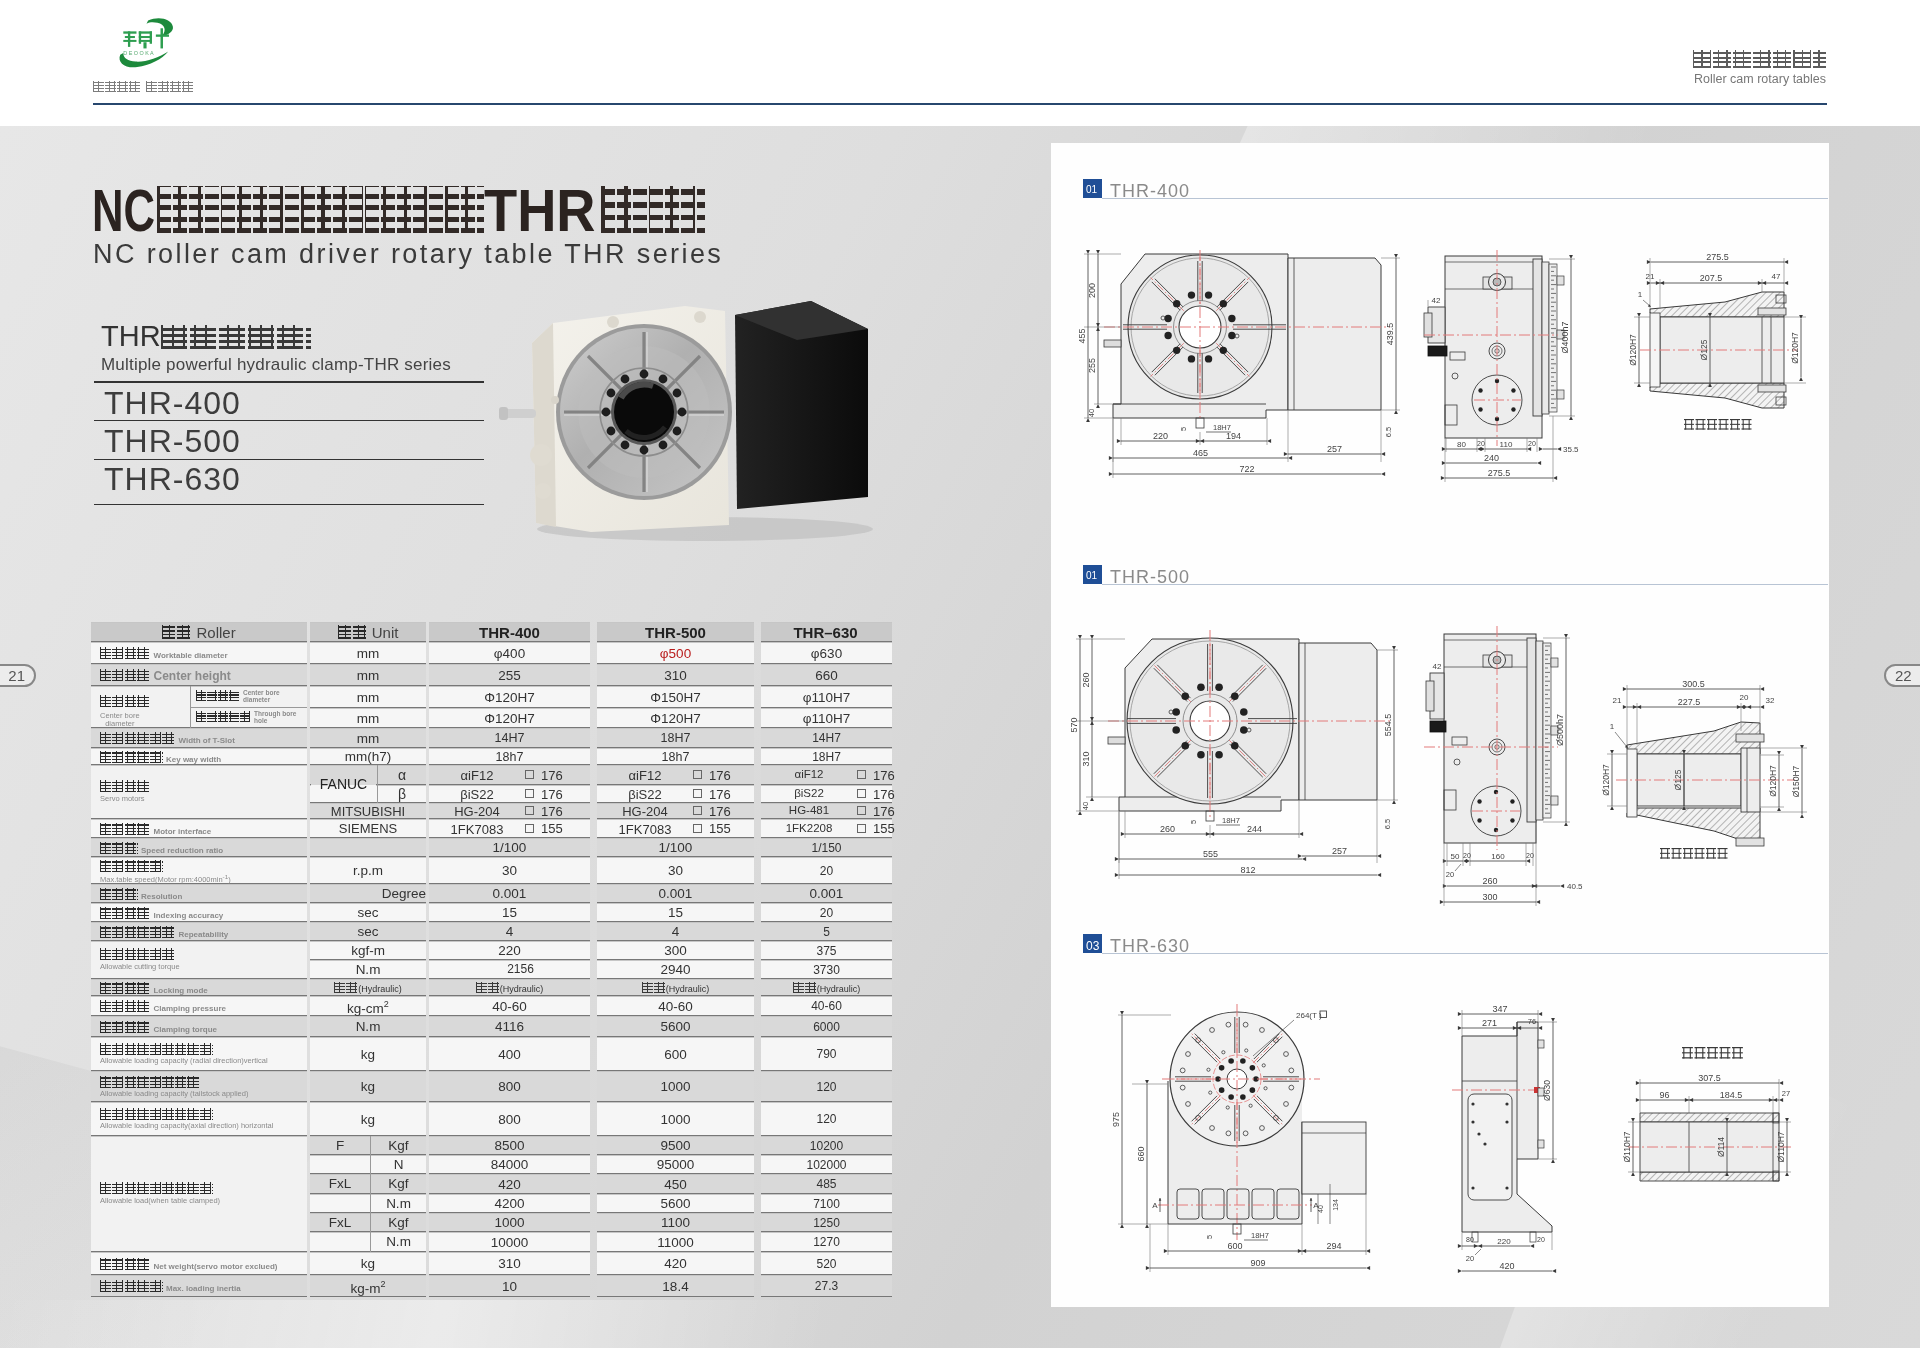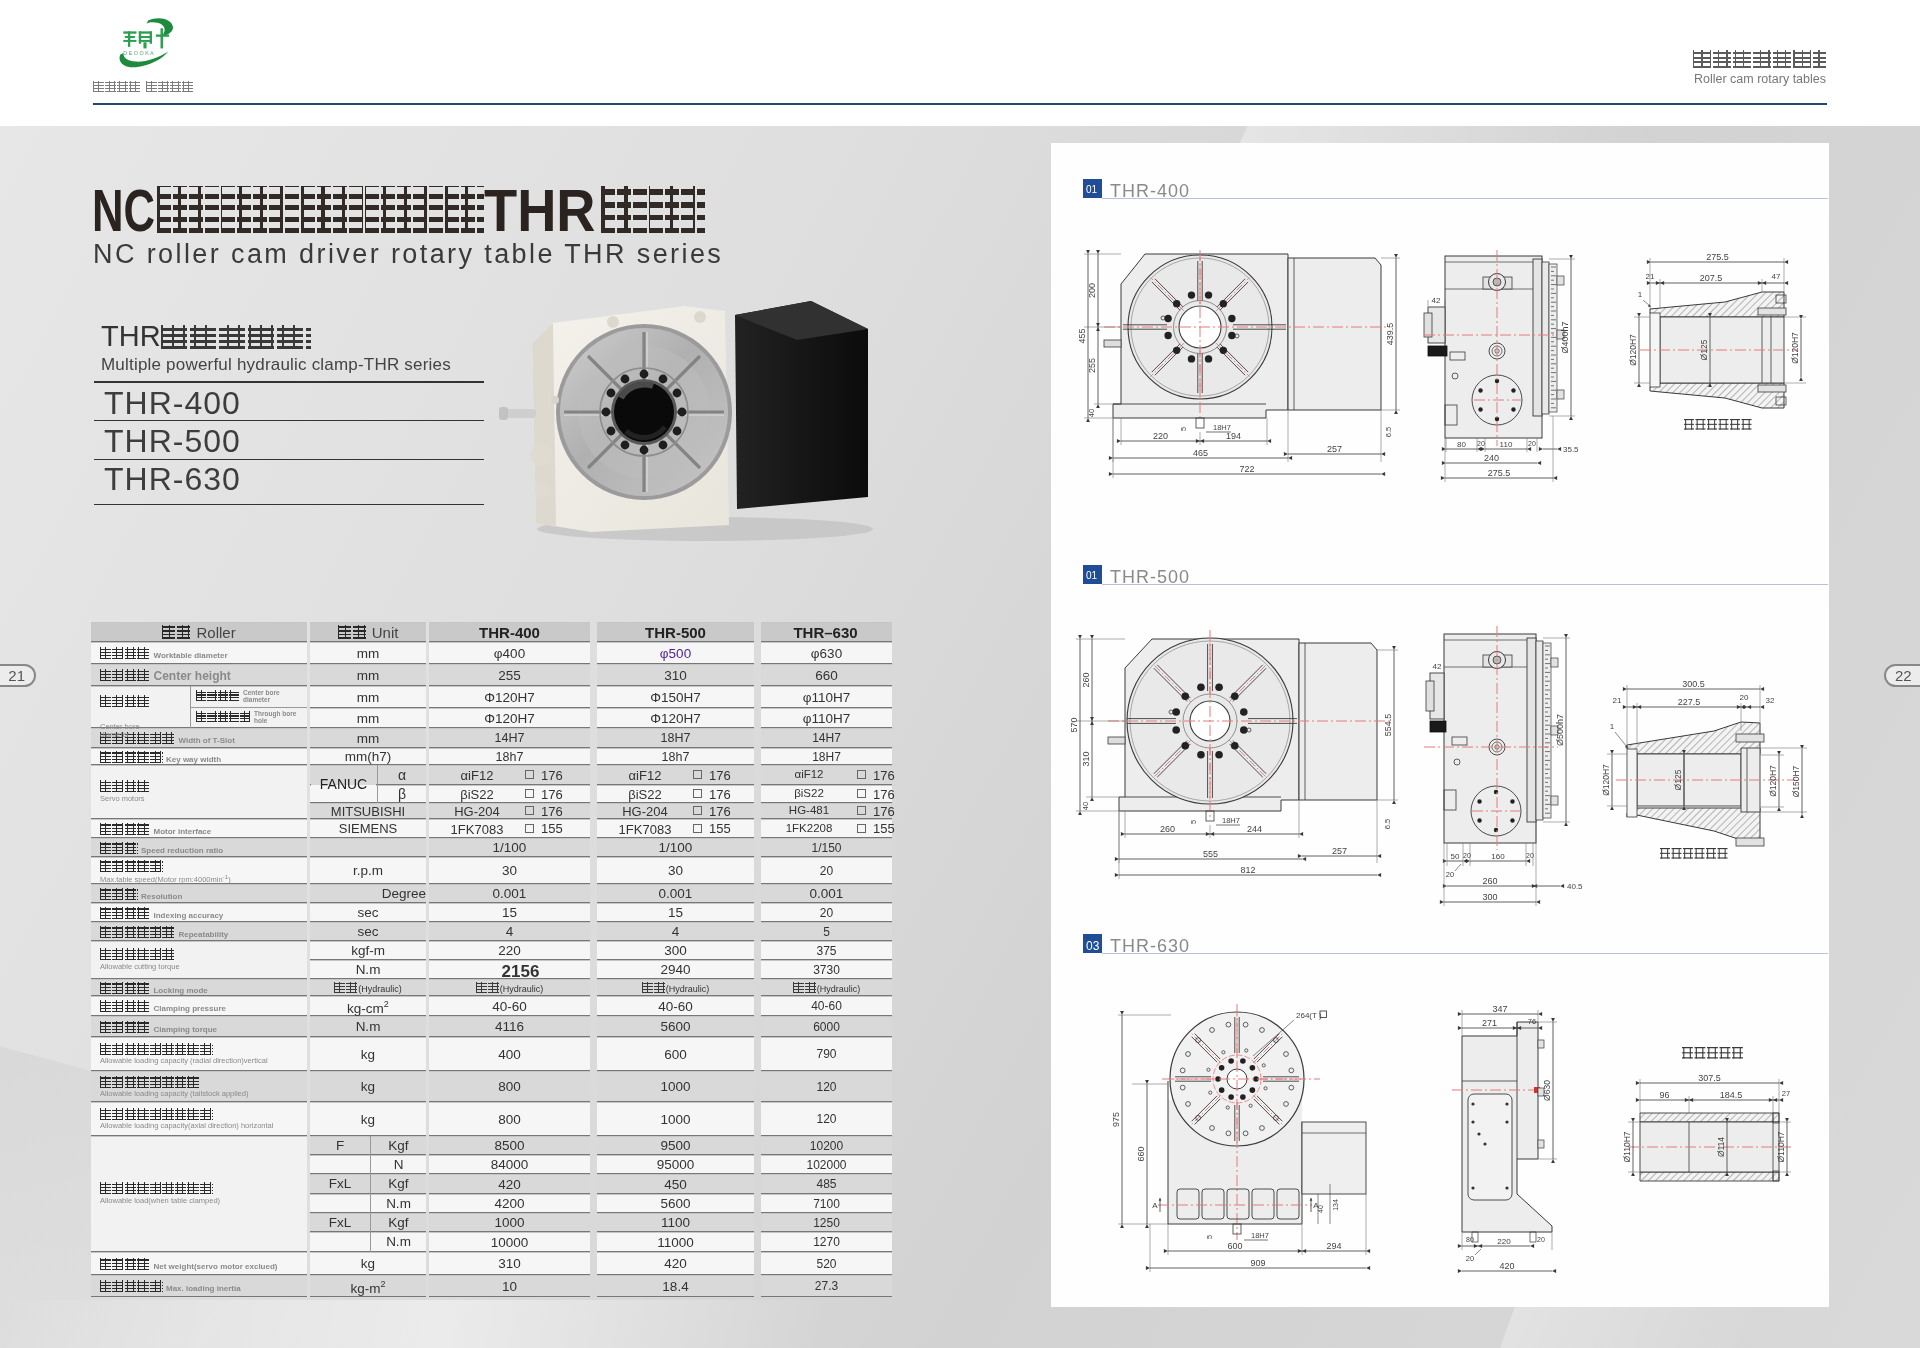--- a/index.html
+++ b/index.html
@@ -320,21 +320,21 @@
 <div class="abs" style="left:9px;top:658.0px;font-size:12.5px;color:#222;font-weight:bold;line-height:1;"><i class="cn" style="width:62.5px"></i> <span style="font-size:8px;color:#8a8a8a">Max. loading inertia</span></div>
 <div class="abs" style="left:9px;top:237.5px;font-size:12.5px;color:#222;font-weight:bold;line-height:1;"><i class="cn" style="width:62.5px"></i></div>
 <div class="abs" style="left:9px;top:251.5px;font-size:8px;color:#333;font-weight:normal;line-height:1;"><span style="font-size:7.5px;color:#8a8a8a">Max.table speed(Motor rpm:4000min<sup>-1</sup>)</span></div>
 <div class="abs" style="left:9px;top:421.0px;font-size:12.5px;color:#222;font-weight:bold;line-height:1;"><i class="cn" style="width:112.5px"></i></div>
 <div class="abs" style="left:9px;top:435.0px;font-size:8px;color:#333;font-weight:normal;line-height:1;"><span style="font-size:7.5px;color:#8a8a8a">Allowable loading capacity (radial direction)vertical</span></div>
 <div class="abs" style="left:9px;top:453.5px;font-size:12.5px;color:#222;font-weight:bold;line-height:1;"><i class="cn" style="width:100.0px"></i></div>
 <div class="abs" style="left:9px;top:467.5px;font-size:8px;color:#333;font-weight:normal;line-height:1;"><span style="font-size:7.5px;color:#8a8a8a">Allowable loading capacity (tailstock applied)</span></div>
 <div class="abs" style="left:9px;top:486.0px;font-size:12.5px;color:#222;font-weight:bold;line-height:1;"><i class="cn" style="width:112.5px"></i></div>
 <div class="abs" style="left:9px;top:500.0px;font-size:8px;color:#333;font-weight:normal;line-height:1;"><span style="font-size:7.5px;color:#8a8a8a">Allowable loading capacity(axial direction) horizontal</span></div>
 <div class="abs" style="left:9px;top:73.0px;font-size:12.5px;color:#222;font-weight:bold;line-height:1;"><i class="cn" style="width:50.0px"></i></div>
-<div class="abs" style="left:9px;top:101px;font-size:8px;color:#333;font-weight:normal;line-height:1;"><span style="font-size:7.5px;color:#8a8a8a">Center bore<br>diameter</span></div>
+<div class="abs" style="left:9px;top:90px;font-size:8px;color:#333;font-weight:normal;line-height:1;text-align:center;"><span style="font-size:7.5px;color:#8a8a8a">Center bore<br>diameter</span></div>
 <div class="abs" style="left:9px;top:158.0px;font-size:12.5px;color:#222;font-weight:bold;line-height:1;"><i class="cn" style="width:50.0px"></i></div>
 <div class="abs" style="left:9px;top:173.0px;font-size:8px;color:#333;font-weight:normal;line-height:1;"><span style="font-size:7.5px;color:#8a8a8a">Servo motors</span></div>
 <div class="abs" style="left:9px;top:326.0px;font-size:12.5px;color:#222;font-weight:bold;line-height:1;"><i class="cn" style="width:75.0px"></i></div>
 <div class="abs" style="left:9px;top:341.0px;font-size:8px;color:#333;font-weight:normal;line-height:1;"><span style="font-size:7.5px;color:#8a8a8a">Allowable cutting torque</span></div>
 <div class="abs" style="left:9px;top:560.0px;font-size:12.5px;color:#222;font-weight:bold;line-height:1;"><i class="cn" style="width:112.5px"></i></div>
 <div class="abs" style="left:9px;top:575.0px;font-size:8px;color:#333;font-weight:normal;line-height:1;"><span style="font-size:7.5px;color:#8a8a8a">Allowable load(when table clamped)</span></div>
 <div class="abs" style="left:99px;top:64px;width:1px;height:42px;background:#999"></div>
 <div class="abs" style="left:99px;top:85px;width:117px;height:1px;background:#999"></div>
 <div class="abs" style="left:105px;top:68.0px;font-size:11px;color:#222;font-weight:bold;line-height:1;"><i class="cn" style="width:44px"></i> <span style="font-size:6.5px;color:#8a8a8a;display:inline-block;width:46px;line-height:1;vertical-align:middle">Center bore diameter</span></div>
 <div class="abs" style="left:105px;top:89.0px;font-size:11px;color:#222;font-weight:bold;line-height:1;"><i class="cn" style="width:55px"></i> <span style="font-size:6.5px;color:#8a8a8a;display:inline-block;width:46px;line-height:1;vertical-align:middle">Through bore hole</span></div>
@@ -369,21 +369,21 @@
 <div class="abs" style="left:219px;top:516.5px;font-size:13.5px;color:#333;font-weight:normal;line-height:1;"><span style="width:60px;display:inline-block;text-align:center">F</span></div>
 <div class="abs" style="left:279px;top:516.5px;font-size:13.5px;color:#333;font-weight:normal;line-height:1;"><span style="width:57px;display:inline-block;text-align:center">Kgf</span></div>
 <div class="abs" style="left:279px;top:535.5px;font-size:13.5px;color:#333;font-weight:normal;line-height:1;"><span style="width:57px;display:inline-block;text-align:center">N</span></div>
 <div class="abs" style="left:219px;top:555.0px;font-size:13.5px;color:#333;font-weight:normal;line-height:1;"><span style="width:60px;display:inline-block;text-align:center">FxL</span></div>
 <div class="abs" style="left:279px;top:555.0px;font-size:13.5px;color:#333;font-weight:normal;line-height:1;"><span style="width:57px;display:inline-block;text-align:center">Kgf</span></div>
 <div class="abs" style="left:279px;top:574.5px;font-size:13.5px;color:#333;font-weight:normal;line-height:1;"><span style="width:57px;display:inline-block;text-align:center">N.m</span></div>
 <div class="abs" style="left:219px;top:593.5px;font-size:13.5px;color:#333;font-weight:normal;line-height:1;"><span style="width:60px;display:inline-block;text-align:center">FxL</span></div>
 <div class="abs" style="left:279px;top:593.5px;font-size:13.5px;color:#333;font-weight:normal;line-height:1;"><span style="width:57px;display:inline-block;text-align:center">Kgf</span></div>
 <div class="abs" style="left:279px;top:613.0px;font-size:13.5px;color:#333;font-weight:normal;line-height:1;"><span style="width:57px;display:inline-block;text-align:center">N.m</span></div>
 <div class="abs" style="left:338px;top:24.519999999999982px;font-size:13.5px;color:#333;font-weight:normal;line-height:1;width:161px;text-align:center;">φ400</div>
-<div class="abs" style="left:506px;top:24.519999999999982px;font-size:13.5px;color:#4c1d95;font-weight:normal;line-height:1;width:157px;text-align:center;">φ500</div>
+<div class="abs" style="left:506px;top:24.519999999999982px;font-size:13.5px;color:#b91c1c;font-weight:normal;line-height:1;width:157px;text-align:center;">φ500</div>
 <div class="abs" style="left:670px;top:24.519999999999982px;font-size:13.5px;color:#333;font-weight:normal;line-height:1;width:131px;text-align:center;">φ630</div>
 <div class="abs" style="left:338px;top:46.51999999999998px;font-size:13.5px;color:#333;font-weight:normal;line-height:1;width:161px;text-align:center;">255</div>
 <div class="abs" style="left:506px;top:46.51999999999998px;font-size:13.5px;color:#333;font-weight:normal;line-height:1;width:157px;text-align:center;">310</div>
 <div class="abs" style="left:670px;top:46.51999999999998px;font-size:13.5px;color:#333;font-weight:normal;line-height:1;width:131px;text-align:center;">660</div>
 <div class="abs" style="left:338px;top:68.51999999999998px;font-size:13.5px;color:#333;font-weight:normal;line-height:1;width:161px;text-align:center;">Φ120H7</div>
 <div class="abs" style="left:506px;top:68.51999999999998px;font-size:13.5px;color:#333;font-weight:normal;line-height:1;width:157px;text-align:center;">Φ150H7</div>
 <div class="abs" style="left:670px;top:68.51999999999998px;font-size:13.5px;color:#333;font-weight:normal;line-height:1;width:131px;text-align:center;">φ110H7</div>
 <div class="abs" style="left:338px;top:89.51999999999998px;font-size:13.5px;color:#333;font-weight:normal;line-height:1;width:161px;text-align:center;">Φ120H7</div>
 <div class="abs" style="left:506px;top:89.51999999999998px;font-size:13.5px;color:#333;font-weight:normal;line-height:1;width:157px;text-align:center;">Φ120H7</div>
 <div class="abs" style="left:670px;top:89.51999999999998px;font-size:13.5px;color:#333;font-weight:normal;line-height:1;width:131px;text-align:center;">φ110H7</div>
@@ -404,21 +404,21 @@
 <div class="abs" style="left:670px;top:265.02px;font-size:13.5px;color:#333;font-weight:normal;line-height:1;width:131px;text-align:center;">0.001</div>
 <div class="abs" style="left:338px;top:284.02px;font-size:13.5px;color:#333;font-weight:normal;line-height:1;width:161px;text-align:center;">15</div>
 <div class="abs" style="left:506px;top:284.02px;font-size:13.5px;color:#333;font-weight:normal;line-height:1;width:157px;text-align:center;">15</div>
 <div class="abs" style="left:670px;top:284.74px;font-size:12px;color:#333;font-weight:normal;line-height:1;width:131px;text-align:center;">20</div>
 <div class="abs" style="left:338px;top:303.02px;font-size:13.5px;color:#333;font-weight:normal;line-height:1;width:161px;text-align:center;">4</div>
 <div class="abs" style="left:506px;top:303.02px;font-size:13.5px;color:#333;font-weight:normal;line-height:1;width:157px;text-align:center;">4</div>
 <div class="abs" style="left:670px;top:303.74px;font-size:12px;color:#333;font-weight:normal;line-height:1;width:131px;text-align:center;">5</div>
 <div class="abs" style="left:338px;top:322.02px;font-size:13.5px;color:#333;font-weight:normal;line-height:1;width:161px;text-align:center;">220</div>
 <div class="abs" style="left:506px;top:322.02px;font-size:13.5px;color:#333;font-weight:normal;line-height:1;width:157px;text-align:center;">300</div>
 <div class="abs" style="left:670px;top:322.74px;font-size:12px;color:#333;font-weight:normal;line-height:1;width:131px;text-align:center;">375</div>
-<div class="abs" style="left:338px;top:341.02px;font-size:17px;color:#333;font-weight:bold;line-height:1;width:183px;text-align:center;">2156</div>
+<div class="abs" style="left:338px;top:341.02px;font-size:12px;color:#333;font-weight:normal;line-height:1;width:183px;text-align:center;">2156</div>
 <div class="abs" style="left:506px;top:341.02px;font-size:13.5px;color:#333;font-weight:normal;line-height:1;width:157px;text-align:center;">2940</div>
 <div class="abs" style="left:670px;top:341.74px;font-size:12px;color:#333;font-weight:normal;line-height:1;width:131px;text-align:center;">3730</div>
 <div class="abs" style="left:338px;top:377.52px;font-size:13.5px;color:#333;font-weight:normal;line-height:1;width:161px;text-align:center;">40-60</div>
 <div class="abs" style="left:506px;top:377.52px;font-size:13.5px;color:#333;font-weight:normal;line-height:1;width:157px;text-align:center;">40-60</div>
 <div class="abs" style="left:670px;top:378.24px;font-size:12px;color:#333;font-weight:normal;line-height:1;width:131px;text-align:center;">40-60</div>
 <div class="abs" style="left:338px;top:398.02px;font-size:13.5px;color:#333;font-weight:normal;line-height:1;width:161px;text-align:center;">4116</div>
 <div class="abs" style="left:506px;top:398.02px;font-size:13.5px;color:#333;font-weight:normal;line-height:1;width:157px;text-align:center;">5600</div>
 <div class="abs" style="left:670px;top:398.74px;font-size:12px;color:#333;font-weight:normal;line-height:1;width:131px;text-align:center;">6000</div>
 <div class="abs" style="left:338px;top:425.52px;font-size:13.5px;color:#333;font-weight:normal;line-height:1;width:161px;text-align:center;">400</div>
 <div class="abs" style="left:506px;top:425.52px;font-size:13.5px;color:#333;font-weight:normal;line-height:1;width:157px;text-align:center;">600</div>

